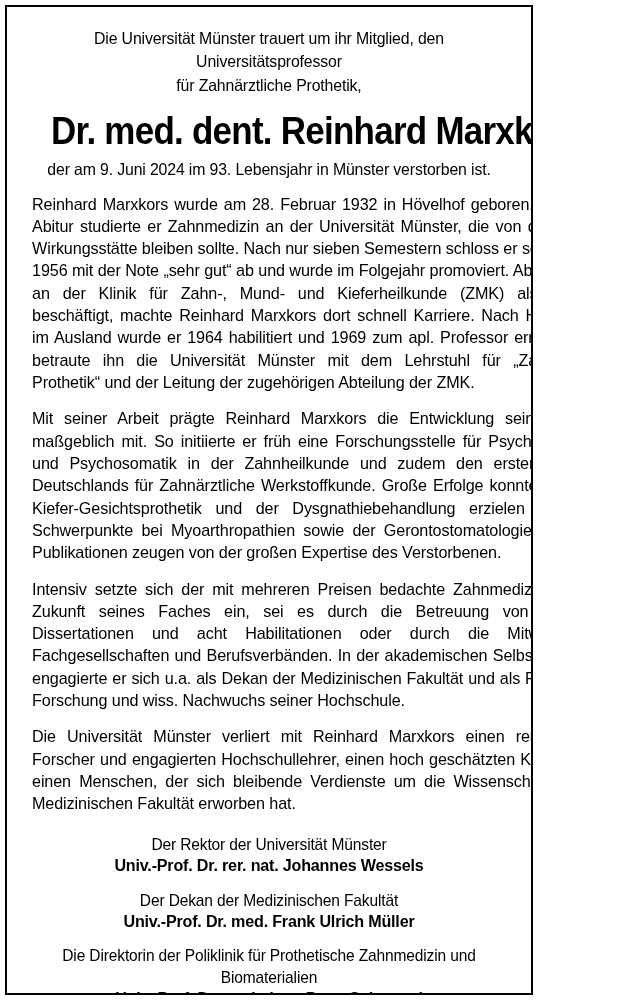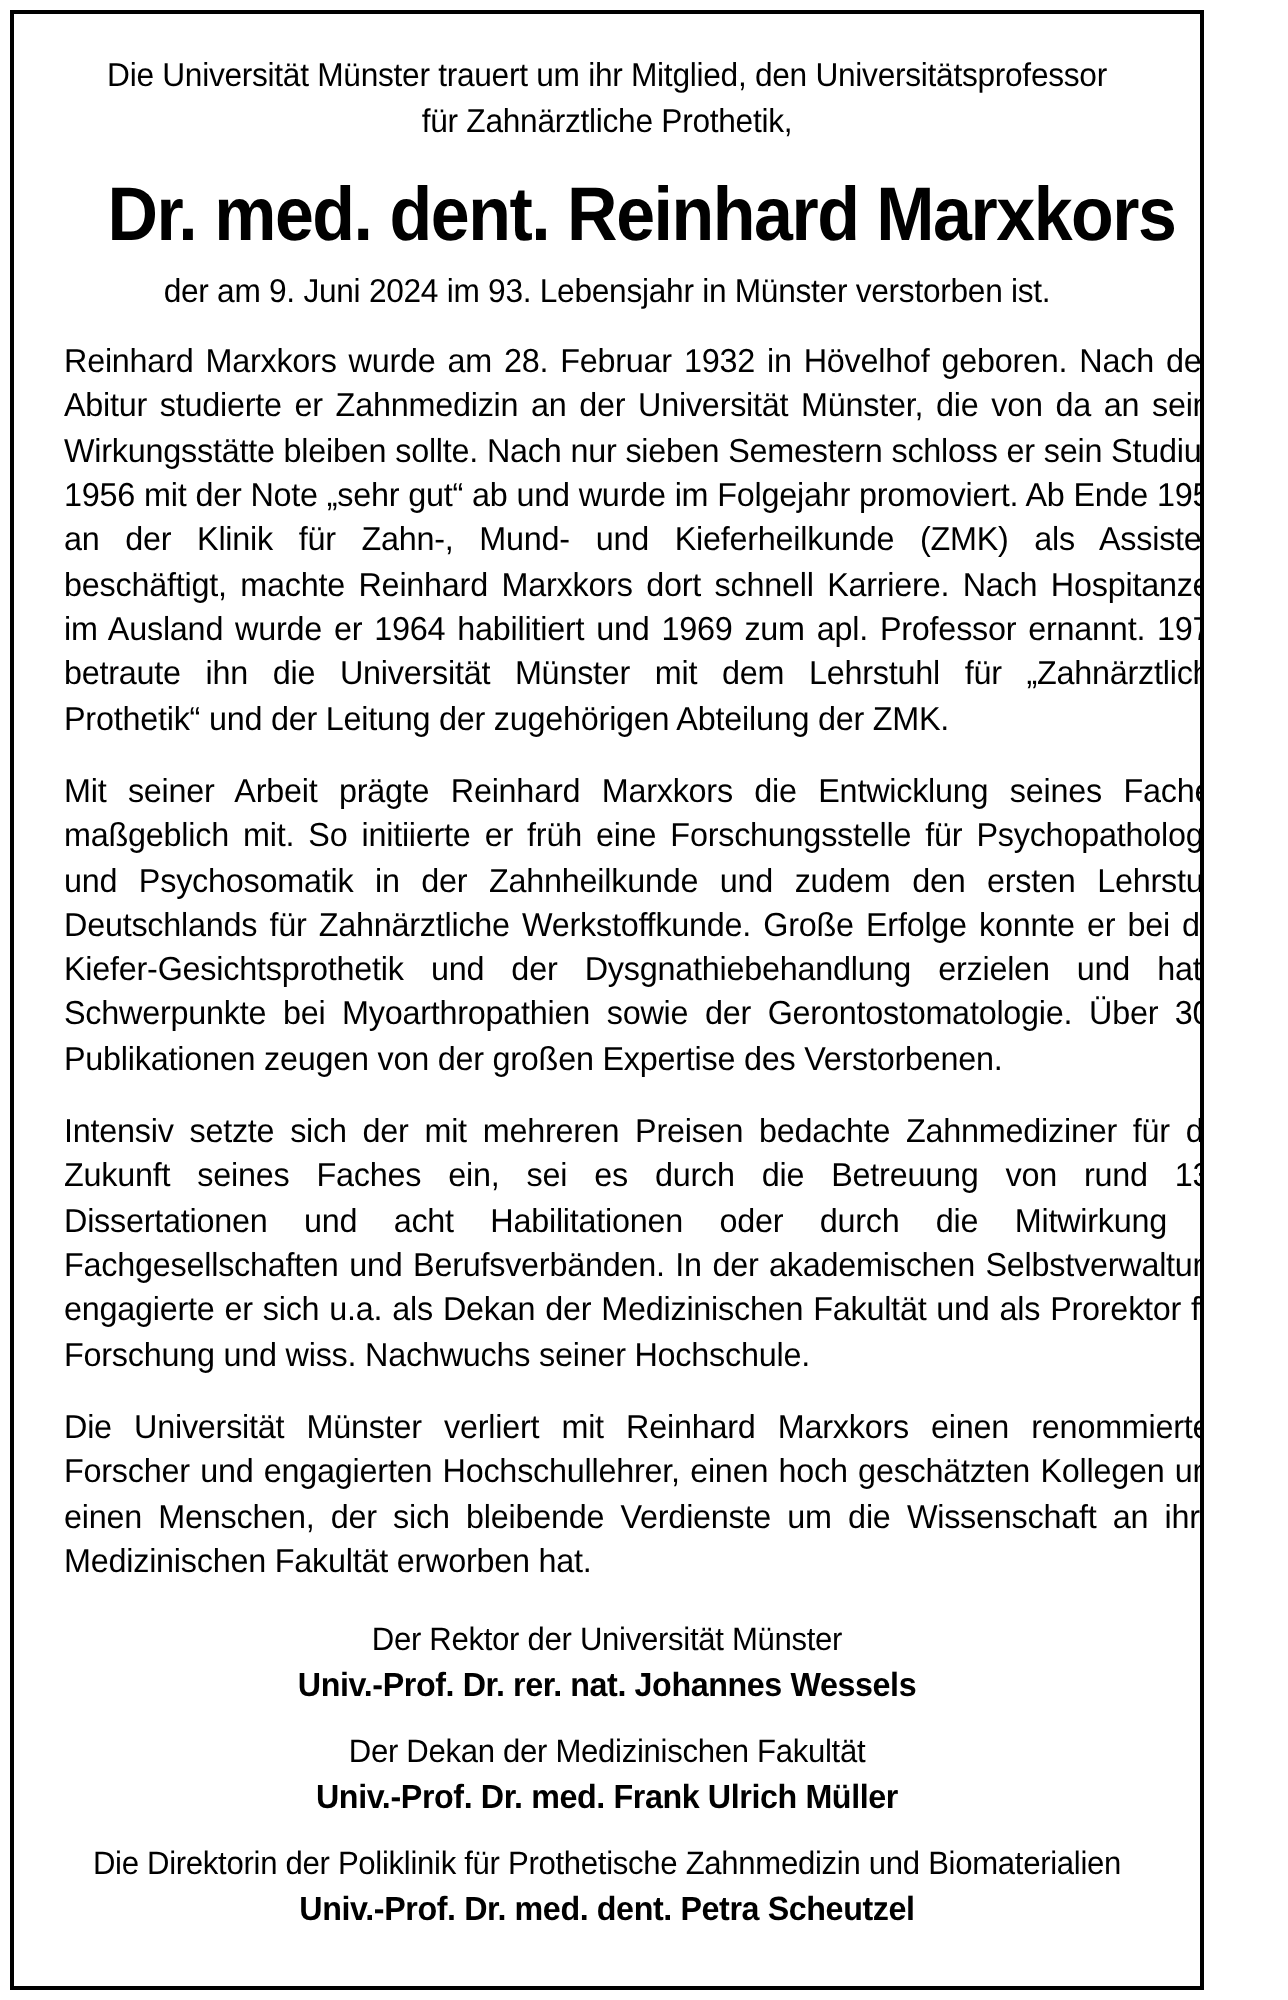--- a/index.html
+++ b/index.html
@@ -12,21 +12,21 @@
     height: 1000px;
     font-family: "Liberation Sans", sans-serif;
     color: #000000;
     -webkit-font-smoothing: antialiased;
   }
 
   .notice {
     position: absolute;
     left: 5px;
     top: 5px;
-    width: 597px;
+    width: 528px;
     height: 990px;
     box-sizing: border-box;
     border: 2px solid #000000;
     background: #ffffff;
     overflow: hidden;
   }
 
   .inner {
     padding: 20px 25px 0 25px;
   }

